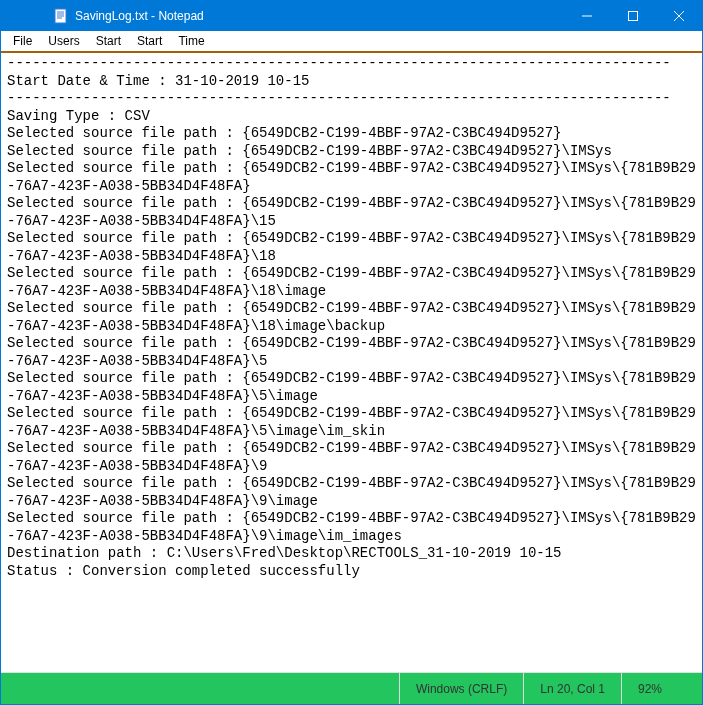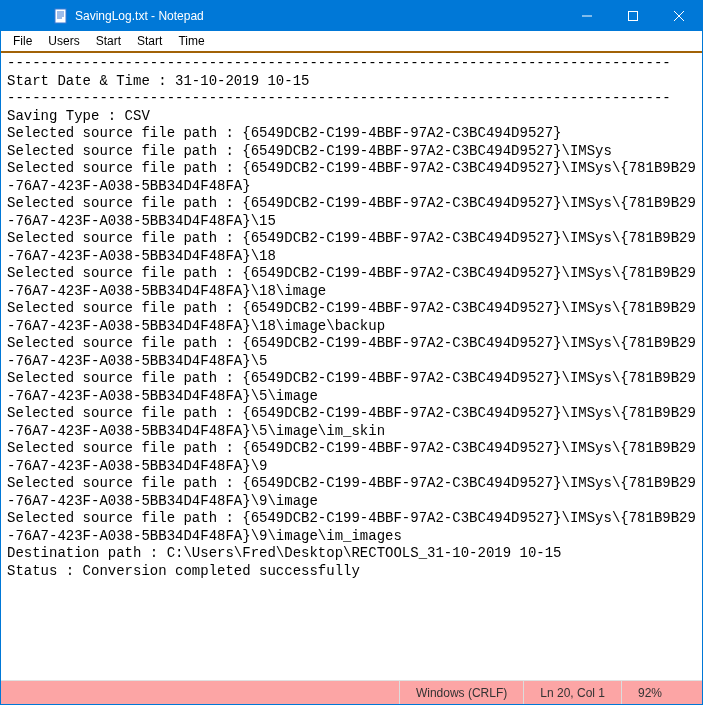--- a/index.html
+++ b/index.html
@@ -62,25 +62,25 @@
     padding: 2px 6px;
     font-family: Consolas, "Courier New", monospace;
     font-size: 14px;
     line-height: 1.25;
     white-space: pre-wrap;
     word-break: break-all;
     color: #000;
   }
 
   .statusbar {
-    height: 24px;
+    height: 32px;
     border-top: 1px solid #e0e0e0;
     display: flex;
     font-size: 12px;
-    background: #fca5a5;
+    background: #22c55e;
     color: #333;
   }
   .status-spacer { flex: 1; border-right: 1px solid #dcdcdc; }
   .status-cell {
     padding: 0 16px;
     display: flex; align-items: center;
     border-right: 1px solid #dcdcdc;
     min-width: 80px;
   }
   .status-cell:last-child { border-right: none; }

